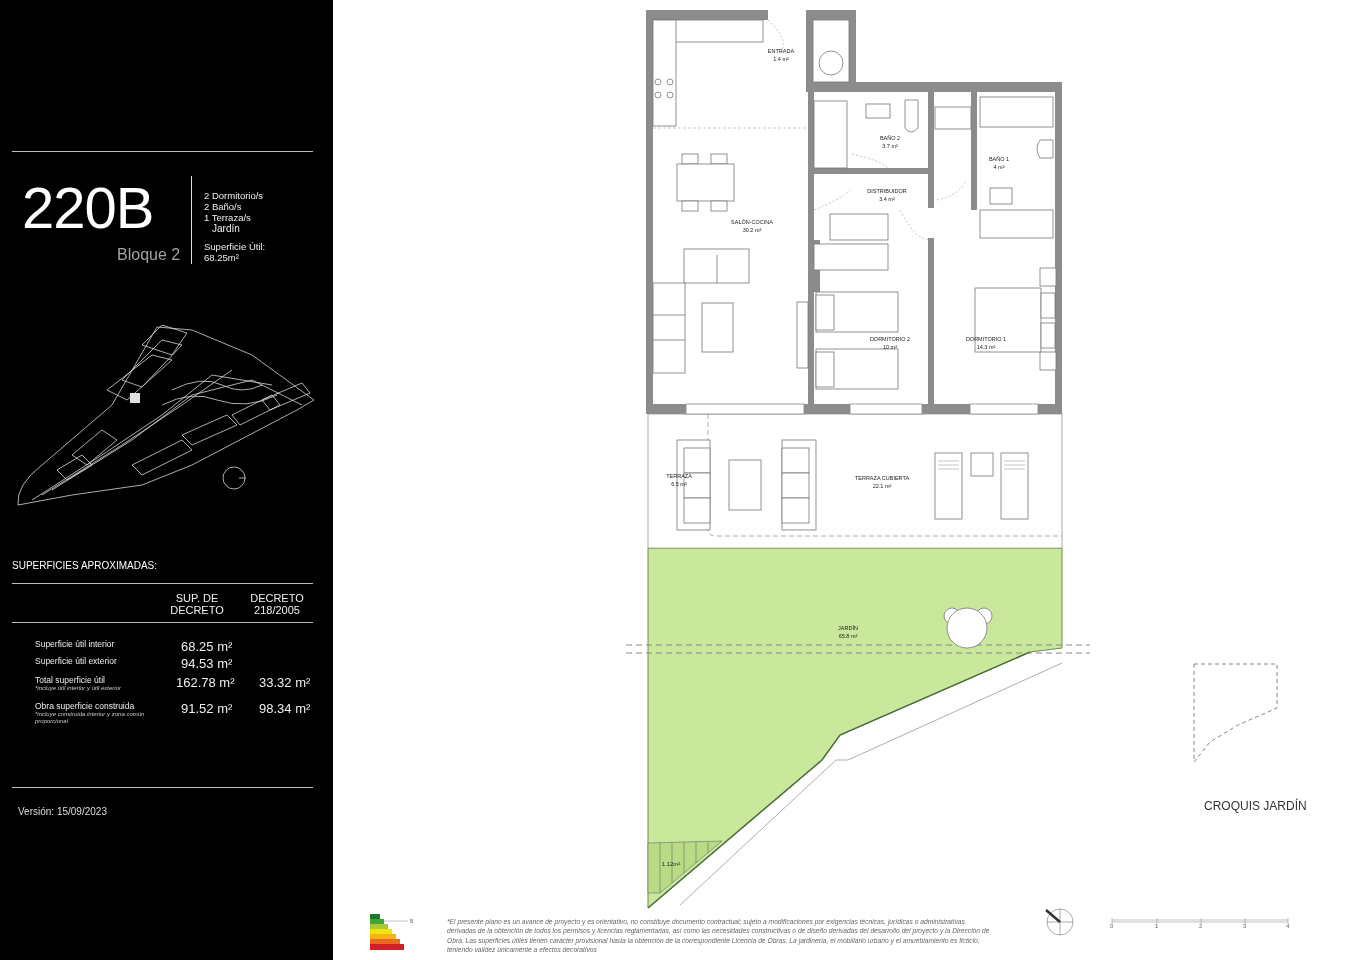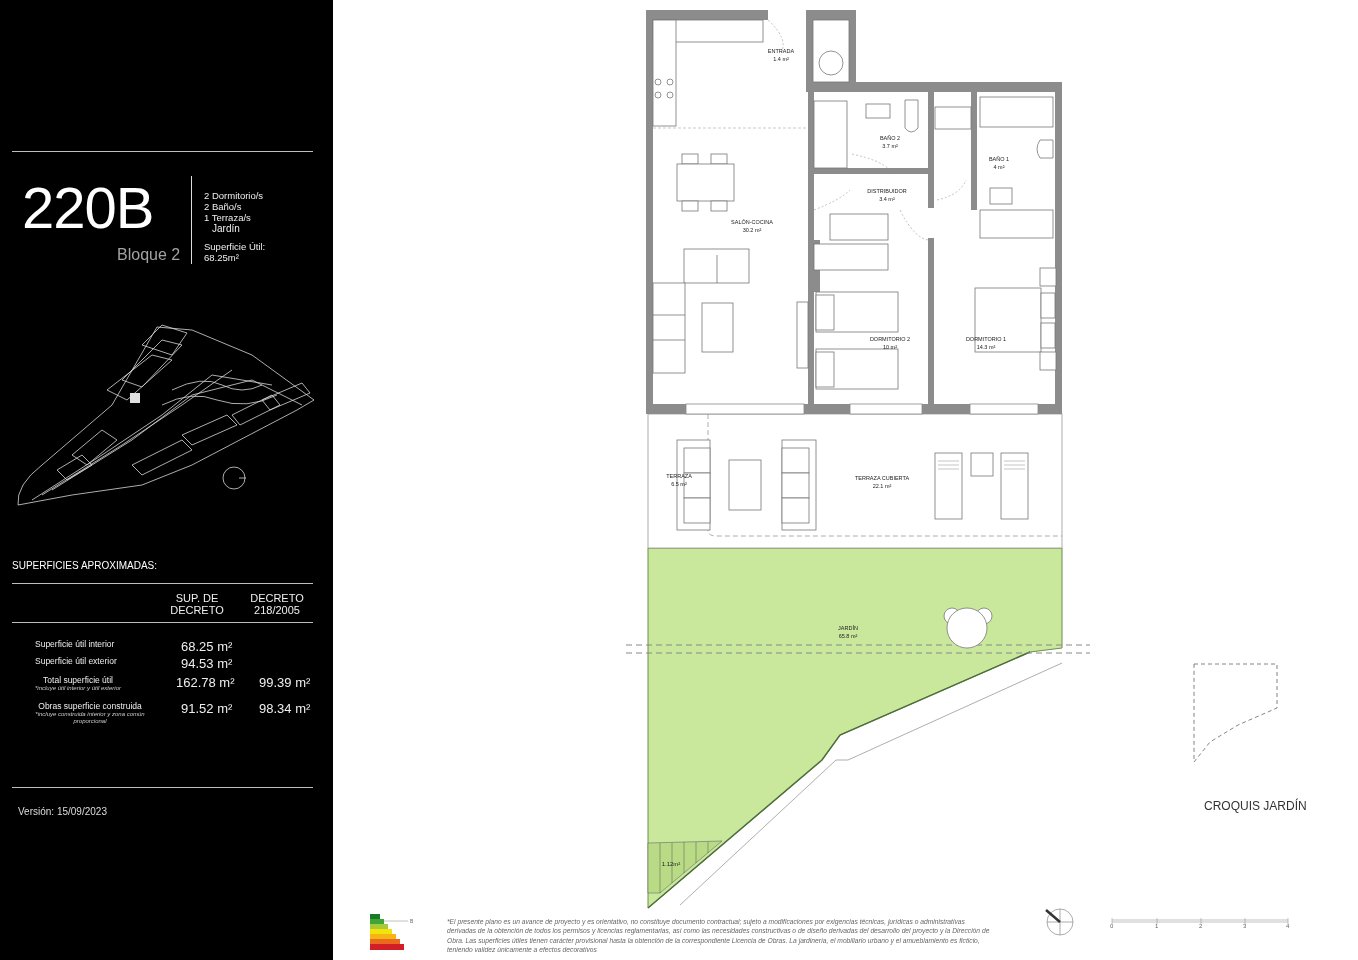--- a/index.html
+++ b/index.html
@@ -8,21 +8,21 @@
   .hr { position: absolute; left: 12px; width: 301px; height: 1px; background: #bdbdbd; }
   #unit-code { position: absolute; left: 22px; top: 170px; font-size: 58px; line-height: 76px; color: #fff; letter-spacing: -1px; }
   #bloque { position: absolute; left: 117px; top: 246px; font-size: 16px; color: #a3a3a3; }
   .vline { position: absolute; left: 191px; top: 176px; width: 1px; height: 88px; background: #ddd; }
   #features { position: absolute; left: 204px; top: 190px; font-size: 9.5px; line-height: 11px; color: #eee; }
   #features .garden { padding-left: 8px; font-size: 10px; }
   #sup-util { position: absolute; left: 204px; top: 241px; font-size: 9.5px; line-height: 11px; color: #eee; }
   #aerial { position: absolute; left: 12px; top: 315px; width: 310px; height: 205px; }
   #sup-title { position: absolute; left: 12px; top: 560px; font-size: 10px; color: #fff; }
   .col-h { position: absolute; top: 592px; font-size: 11px; line-height: 12px; text-align: center; color: #eee; }
-  .row-label { position: absolute; left: 35px; font-size: 8.5px; color: #eee; text-align: center; }
+  .row-label { position: absolute; left: 35px; font-size: 8.5px; color: #eee; }
   .row-note { display: block; font-size: 6px; font-style: italic; color: #ccc; line-height: 7px; }
   .row-val { position: absolute; font-size: 13px; color: #eee; }
   #version { position: absolute; left: 18px; top: 806px; font-size: 10px; color: #ddd; }
   .room-label { position: absolute; font-size: 5.5px; color: #222; text-align: center; line-height: 8px; transform: translateX(-50%); white-space: nowrap; }
   #croquis-label { position: absolute; left: 1204px; top: 799px; font-size: 12px; color: #333; }
   #disclaimer { position: absolute; left: 447px; top: 917px; width: 545px; font-size: 6.7px; font-style: italic; color: #666; line-height: 9.3px; }
   .scale-num { position: absolute; top: 923px; font-size: 6px; color: #666; }
 </style>
 </head>
 <body>
@@ -80,24 +80,24 @@
   <div class="row-val" style="left:181px;top:639px">68.25 m²</div>
 
   <div class="row-label" style="top:656px">Superficie útil exterior</div>
   <div class="row-val" style="left:181px;top:656px">94.53 m²</div>
 
   <div class="row-label" style="top:675px">
     <span>Total superficie útil</span>
     <span class="row-note">*incluye útil interior y útil exterior</span>
   </div>
   <div class="row-val" style="left:176px;top:675px">162.78 m²</div>
-  <div class="row-val" style="left:259px;top:675px">99.39 m²</div>
+  <div class="row-val" style="left:259px;top:675px">33.32 m²</div>
 
   <div class="row-label" style="top:701px;width:110px">
-    <span>Obras superficie construida</span>
+    <span>Obra superficie construida</span>
     <span class="row-note">*incluye construida interior y zona común proporcional</span>
   </div>
   <div class="row-val" style="left:181px;top:701px">91.52 m²</div>
   <div class="row-val" style="left:259px;top:701px">98.34 m²</div>
 
   <div class="hr" style="top:787px"></div>
   <div id="version">Versión: 15/09/2023</div>
 </div>
 
 <svg style="position:absolute;left:0;top:0" width="1358" height="960" viewBox="0 0 1358 960" fill="none">

